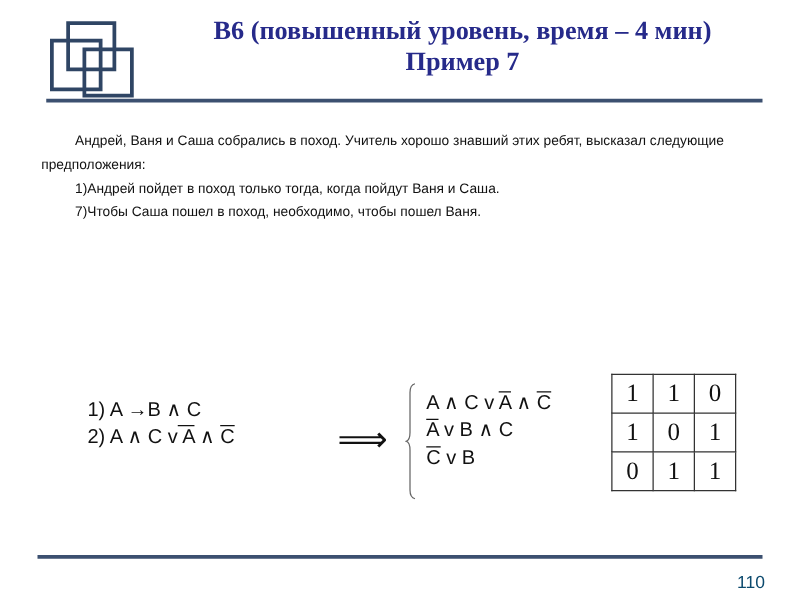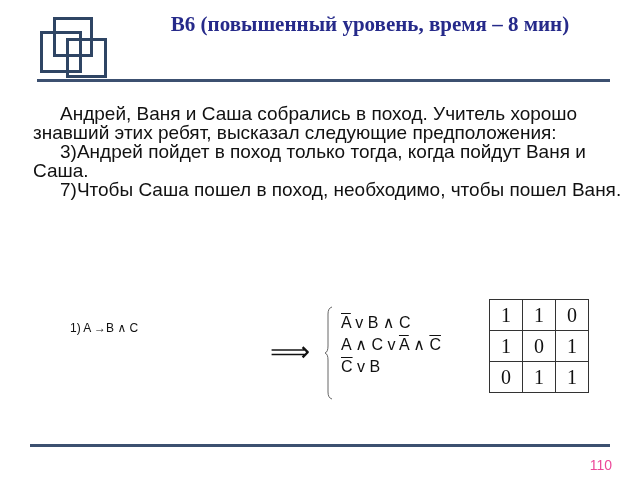--- a/index.html
+++ b/index.html
@@ -9,29 +9,29 @@
     }
     .logo { position: absolute; left: 40px; top: 14px; width: 70px; height: 64px; }
     .logo .sq { position: absolute; border: 3px solid #2f4564; box-sizing: border-box; }
     .title {
       position: absolute; left: 110px; top: 12px; width: 520px; text-align: center;
       font-family: "Liberation Serif", serif; font-weight: bold; color: #262a8a;
       font-size: 21px; line-height: 25px;
     }
     .hr-top { position: absolute; left: 37px; top: 79px; width: 573px; height: 3px; background: #3c5070; }
     .hr-bottom { position: absolute; left: 30px; top: 444px; width: 580px; height: 3px; background: #3c5070; }
-    .page-num { position: absolute; right: 28px; top: 457px; font-size: 14px; color: #ec4899; font-family: "Liberation Sans", sans-serif; }
+    .page-num { position: absolute; right: 28px; top: 457px; font-size: 14px; color: #0c4a6e; font-family: "Liberation Sans", sans-serif; }
     .problem {
       position: absolute; left: 33px; top: 104px; width: 590px;
-      font-size: 19px; line-height: 19px; letter-spacing: 0px;
+      font-size: 11px; line-height: 19px; letter-spacing: 0px;
     }
     .problem p { margin: 0; }
     .problem p.indent { text-indent: 27px; }
     .formulas {
-      position: absolute; left: 70px; top: 318px; font-size: 12px; line-height: 21px;
+      position: absolute; left: 70px; top: 318px; font-size: 16px; line-height: 21px;
     }
     .ov { text-decoration: overline; }
     .arrow-big { position: absolute; left: 270px; top: 338px; font-size: 28px; line-height: 28px; }
     .brace { position: absolute; left: 324px; top: 306px; width: 10px; height: 94px; }
     .system { position: absolute; left: 341px; top: 312px; font-size: 16px; line-height: 22px; }
     .truth {
       position: absolute; left: 489px; top: 299px; border-collapse: collapse;
       font-family: "Liberation Serif", serif; font-size: 20px;
     }
     .truth td {
@@ -41,49 +41,53 @@
 </head>
 <body>
 
 <div class="logo">
   <div class="sq" style="left:13px; top:3px; width:40px; height:40px;"></div>
   <div class="sq" style="left:0px; top:17px; width:42px; height:42px;"></div>
   <div class="sq" style="left:26px; top:24px; width:41px; height:40px;"></div>
 </div>
 
 <div class="title">
-  <div>B6 (повышенный уровень, время – 8 мин)</div>
+  <div>B6 (повышенный уровень, время – 4 мин)</div>
+  <div>Пример 7</div>
 </div>
 
 <div class="hr-top"></div>
 
 <div class="problem">
   <p class="indent">Андрей, Ваня и Саша собрались в поход. Учитель хорошо знавший этих ребят, высказал следующие предположения:</p>
-  <p class="indent">3)Андрей пойдет в поход только тогда, когда пойдут Ваня и Саша.</p>
+  <p class="indent">1)Андрей пойдет в поход только тогда, когда пойдут Ваня и Саша.</p>
   <p class="indent">7)Чтобы Саша пошел в поход, необходимо, чтобы пошел Ваня.</p>
 </div>
 
 <div class="formulas">
   <div>
     <span>1) </span><span>A </span><span>→</span><span>B </span><span>∧</span><span> C</span>
+  </div>
+  <div>
+    <span>2) </span><span>A </span><span>∧</span><span> C </span><span>v</span><span class="ov"> A</span><span> ∧ </span><span class="ov">C</span>
   </div>
 </div>
 
 <div class="arrow-big">⟹</div>
 
 <svg class="brace" viewBox="0 0 10 94">
   <path d="M8 1 Q4 2 4 8 L4 40 Q4 46 1 47 Q4 48 4 54 L4 86 Q4 92 8 93" fill="none" stroke="#666" stroke-width="1"></path>
 </svg>
 
 <div class="system">
   <div>
-    <span class="ov">A</span><span> v B </span><span>∧</span><span> C</span>
+    <span>A</span><span> ∧ </span><span>C v </span><span class="ov">A</span><span> ∧ </span><span class="ov">C</span>
   </div>
   <div>
-    <span>A</span><span> ∧ </span><span>C v </span><span class="ov">A</span><span> ∧ </span><span class="ov">C</span>
+    <span class="ov">A</span><span> v B </span><span>∧</span><span> C</span>
   </div>
   <div>
     <span class="ov">C</span><span> v B</span>
   </div>
 </div>
 
 <table class="truth">
   <tbody>
       <tr>
     <td>1</td>

